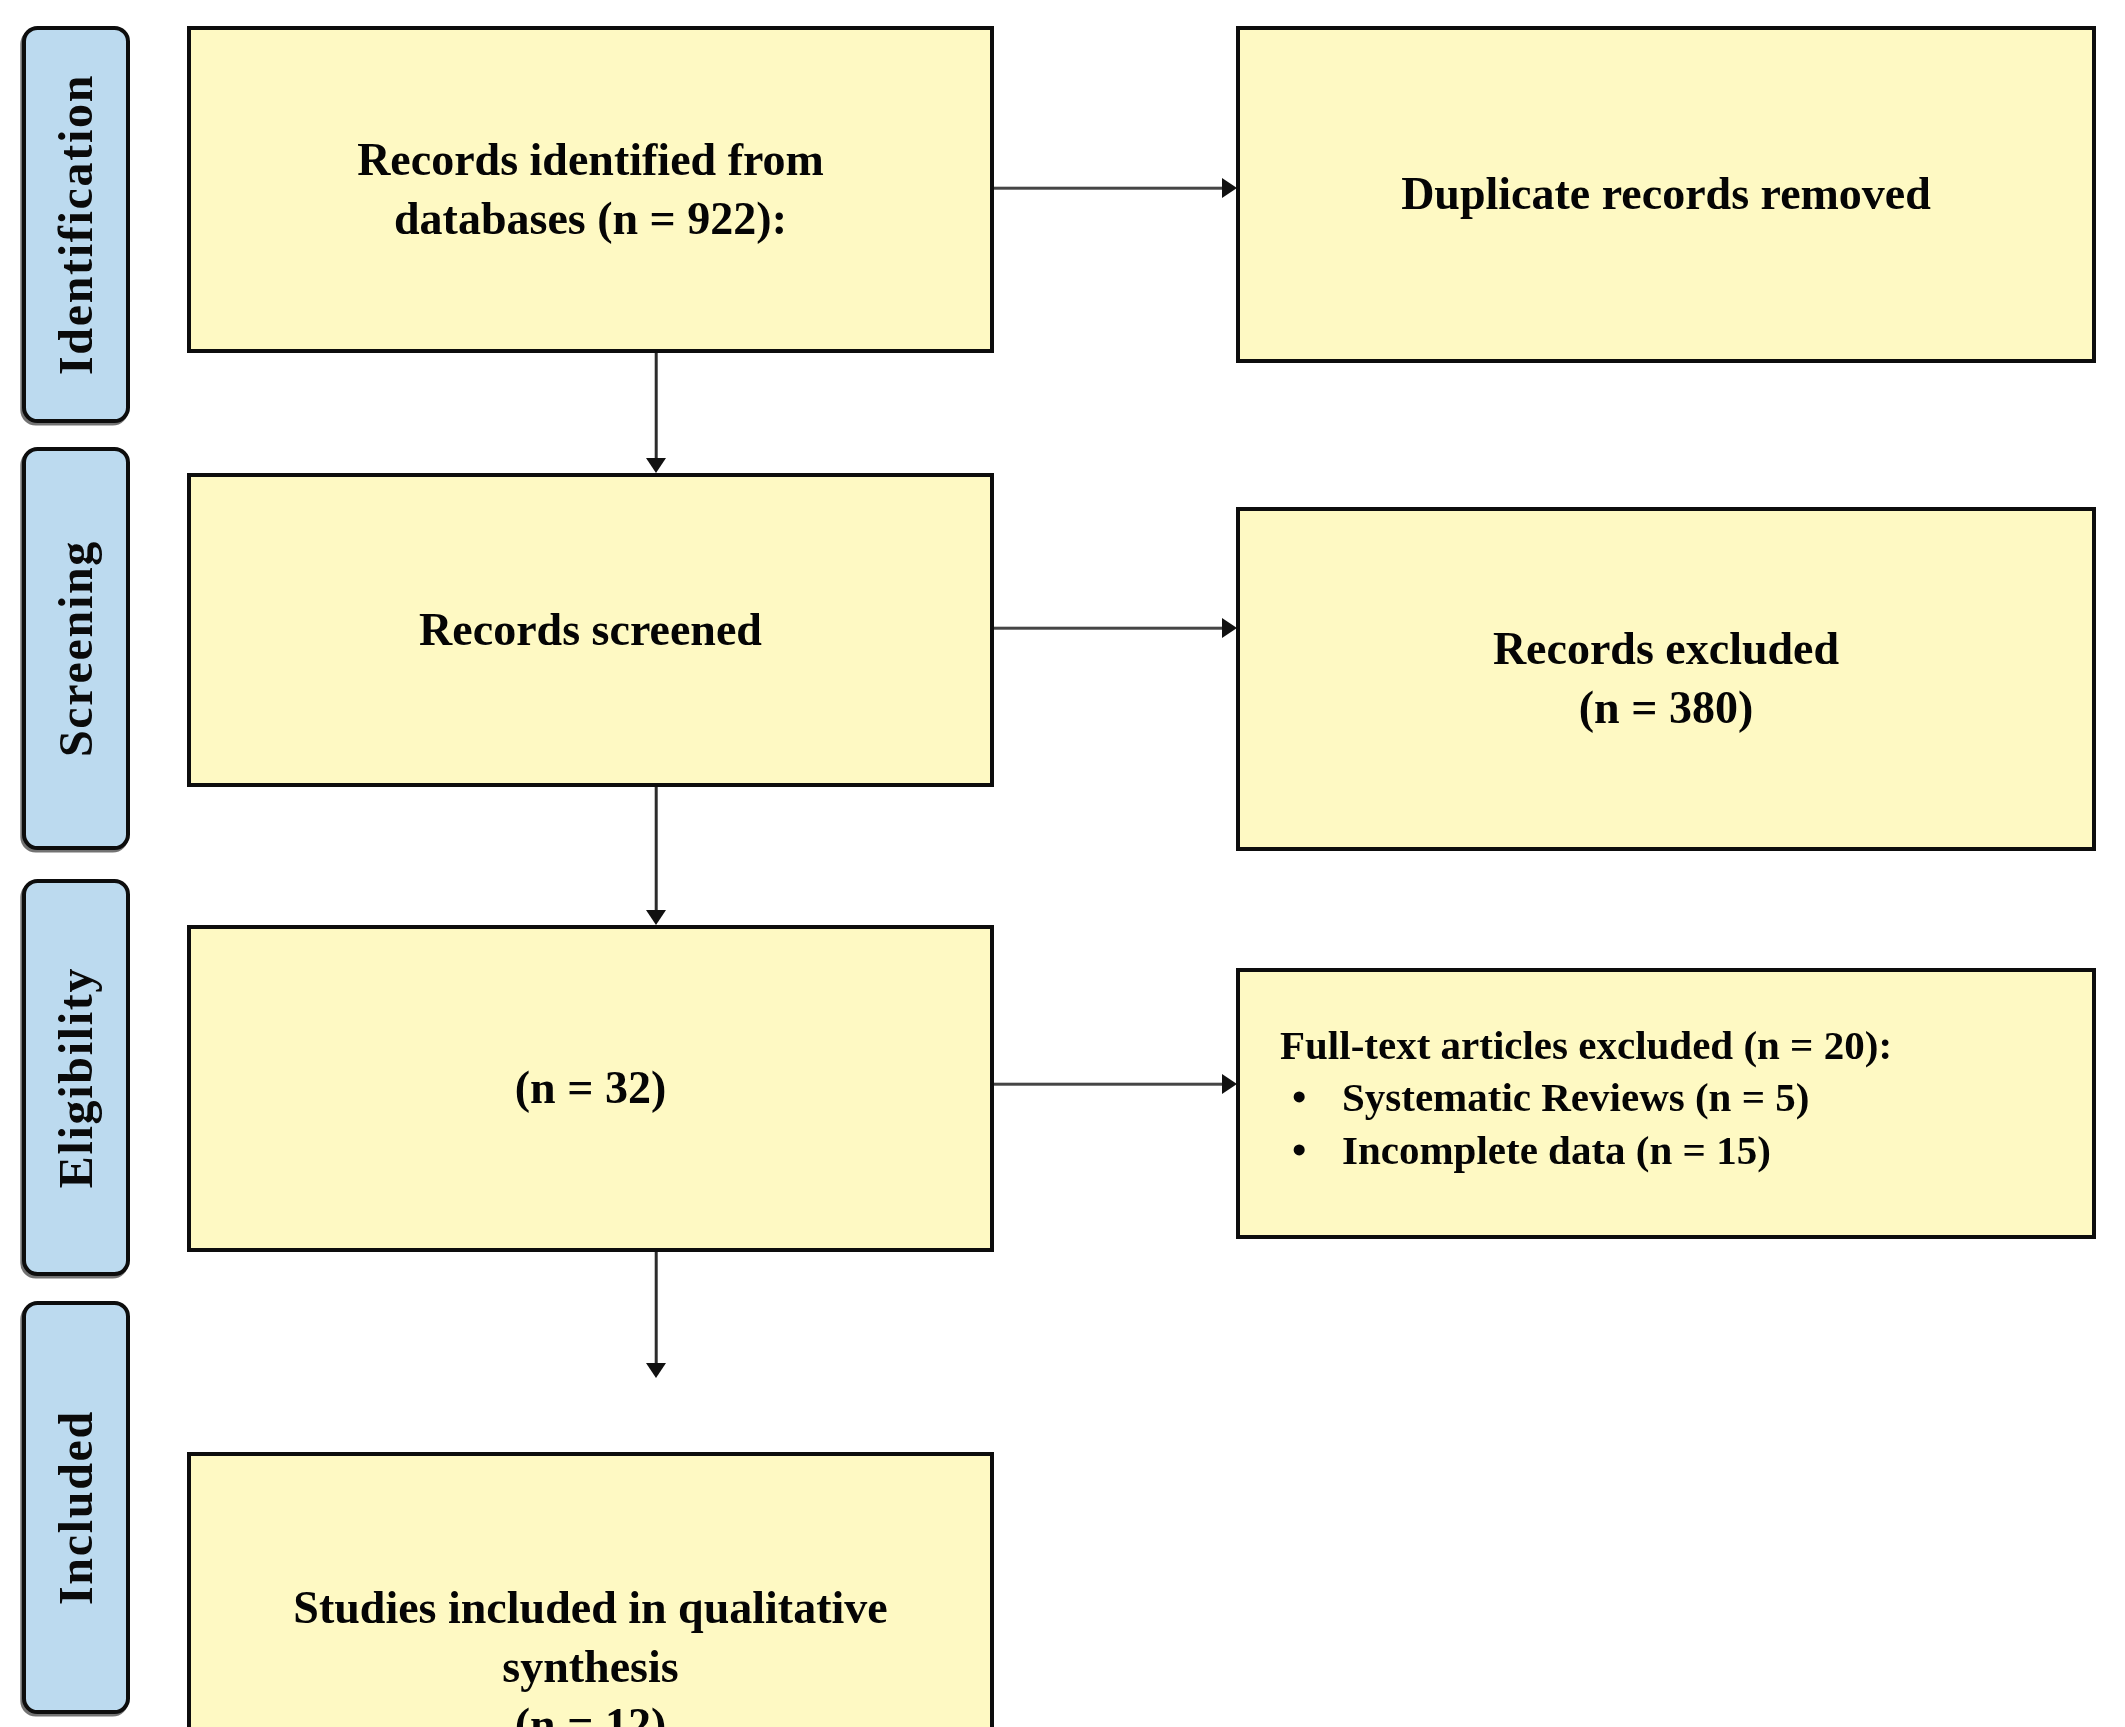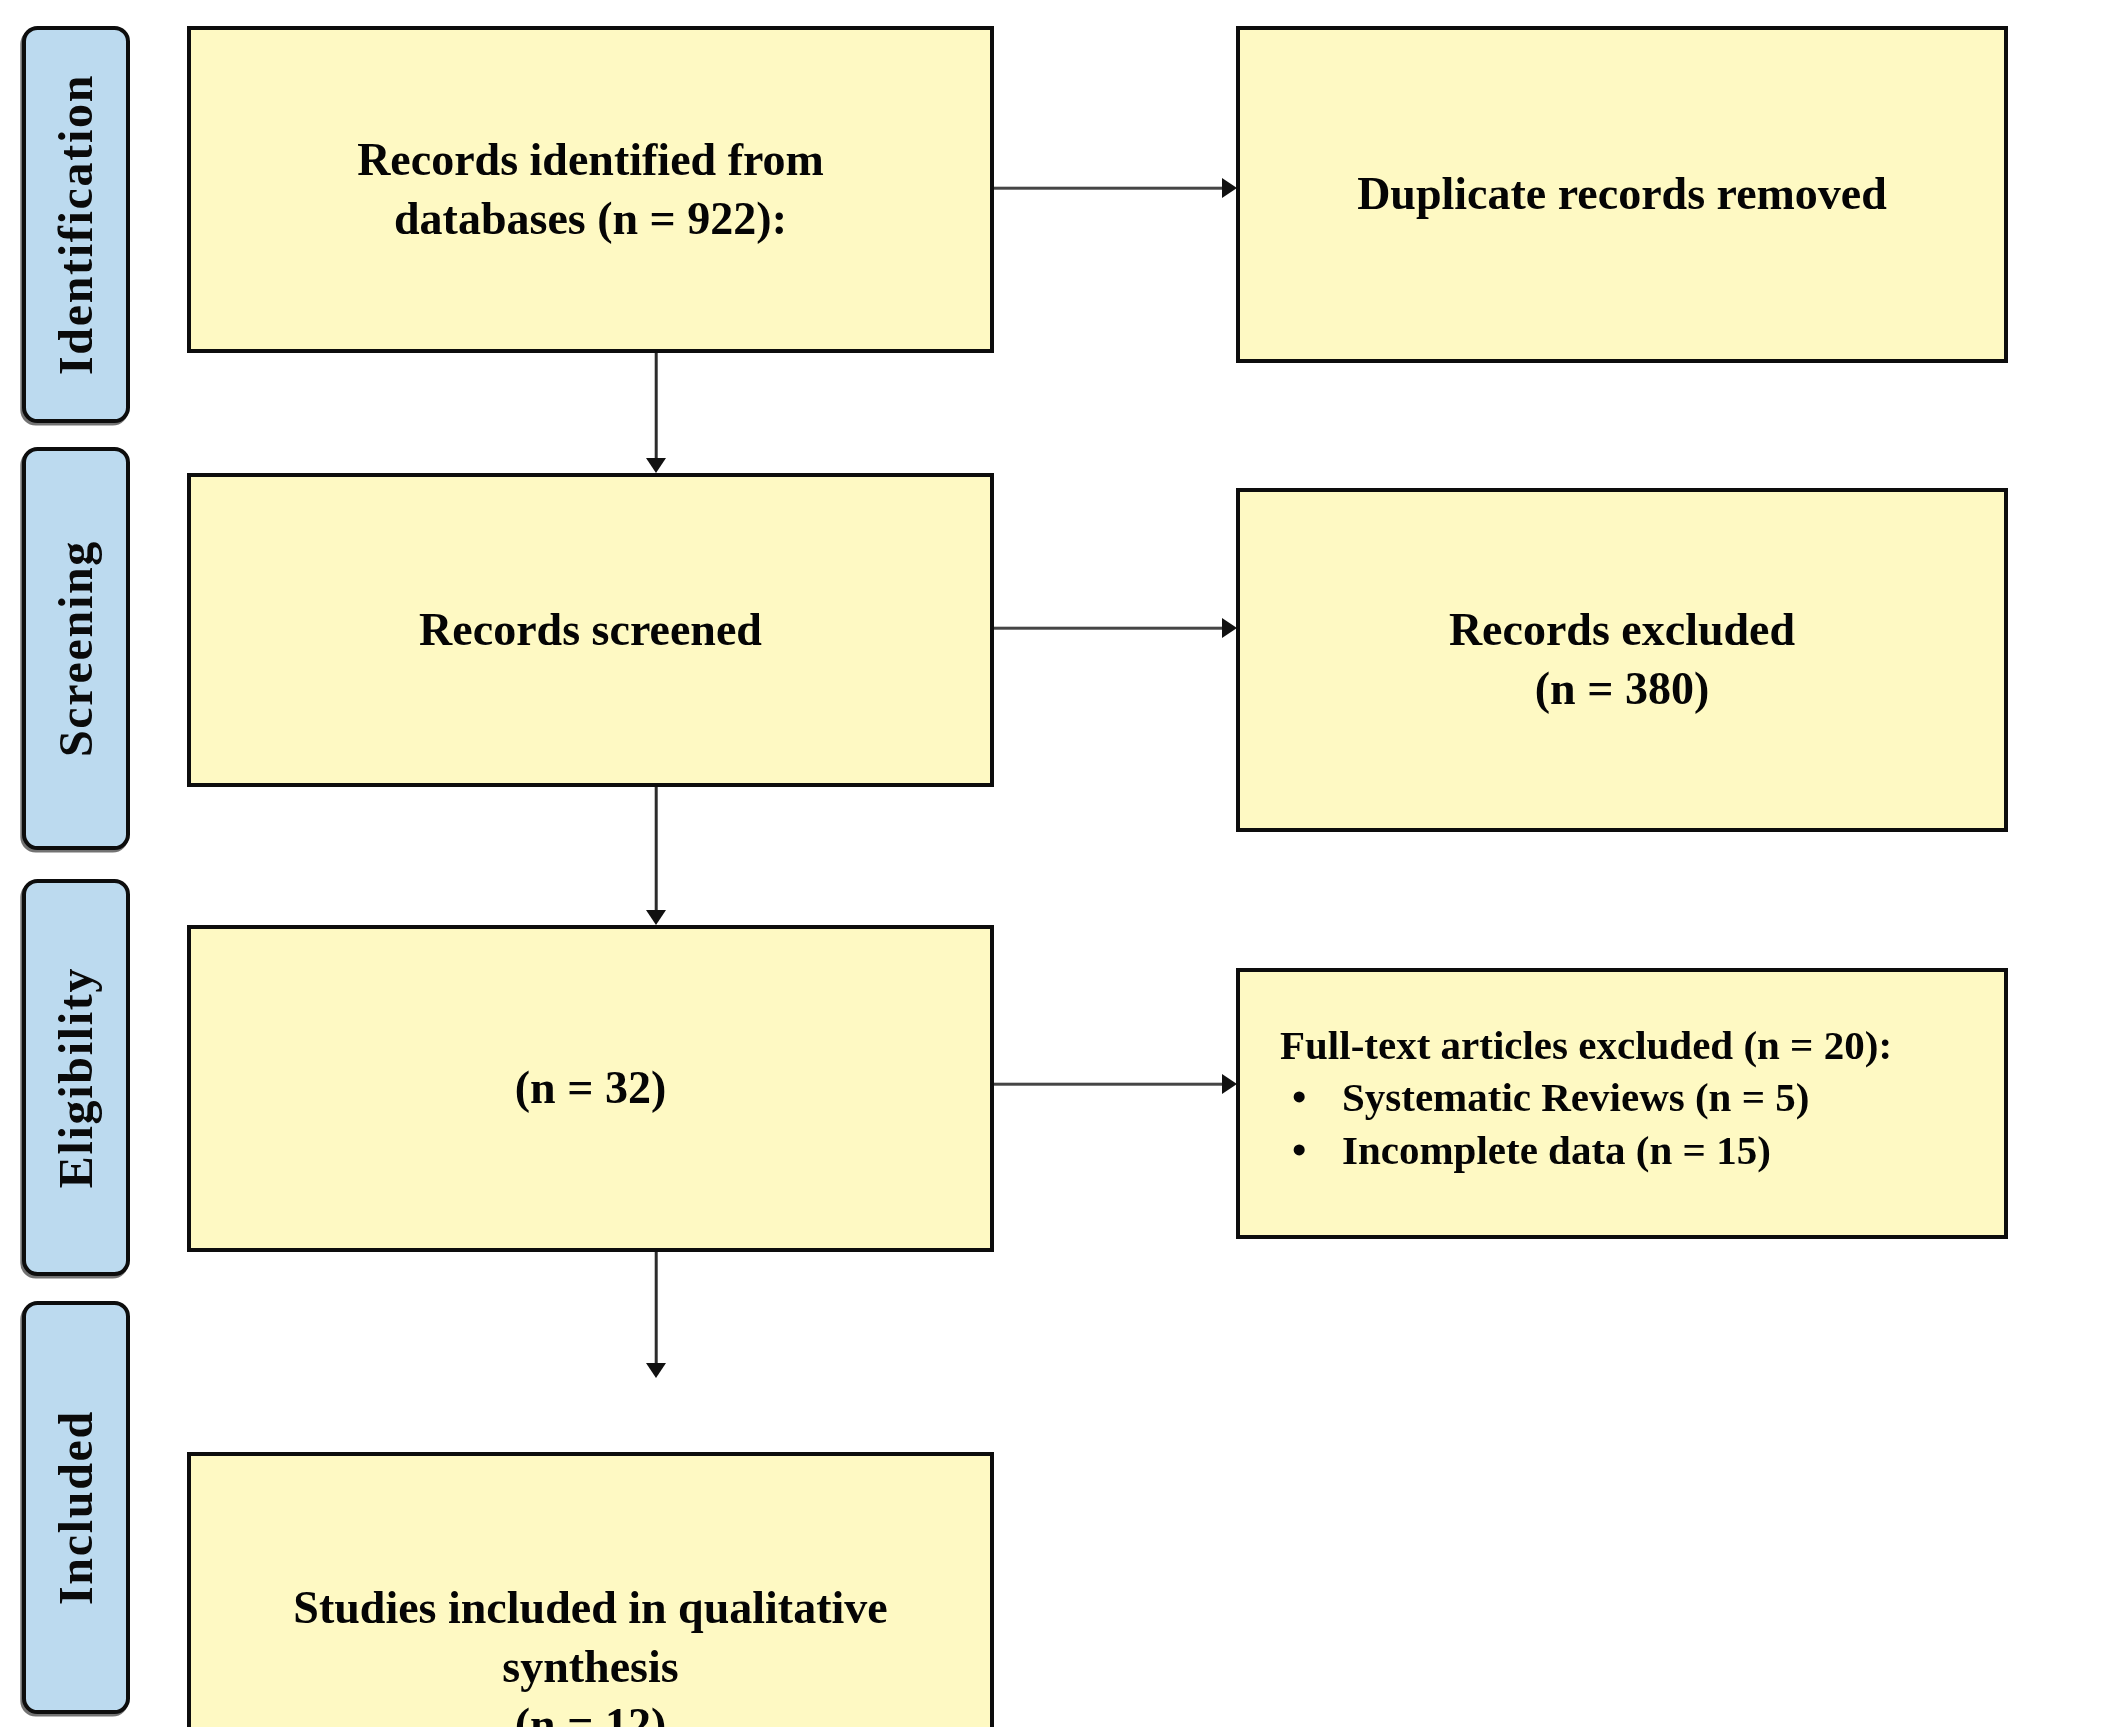--- a/index.html
+++ b/index.html
@@ -48,21 +48,21 @@
     box-sizing: border-box;
     display: flex;
     align-items: center;
     justify-content: center;
     text-align: center;
     font-weight: bold;
     font-size: 46px;
     line-height: 1.28;
   }
   .box.col-left  { left: 187px;  width: 807px; }
-  .box.col-right { left: 1236px; width: 772px; }
+  .box.col-right { left: 1236px; width: 860px; }
 
   .box-excluded-full {
     justify-content: flex-start;
     text-align: left;
     font-size: 41px;
     padding: 0 17px 12px 40px;
   }
   .excl-content { width: 100%; }
   .bullet-row {
     display: flex;
@@ -142,21 +142,21 @@
     <div class="box-text">
       <div>Duplicate records removed</div>
     </div>
   </div>
 
   <div class="box col-left" style="top:473px;height:314px">
     <div class="box-text">
       <div>Records screened</div>
     </div>
   </div>
-  <div class="box col-right" style="top:488px;height:344px">
+  <div class="box col-right" style="top:507px;height:344px">
     <div class="box-text">
       <div>Records excluded</div>
       <div>(n = 380)</div>
     </div>
   </div>
 
   <div class="box col-left" style="top:925px;height:327px">
     <div class="box-text">
       <div>(n = 32)</div>
     </div>

